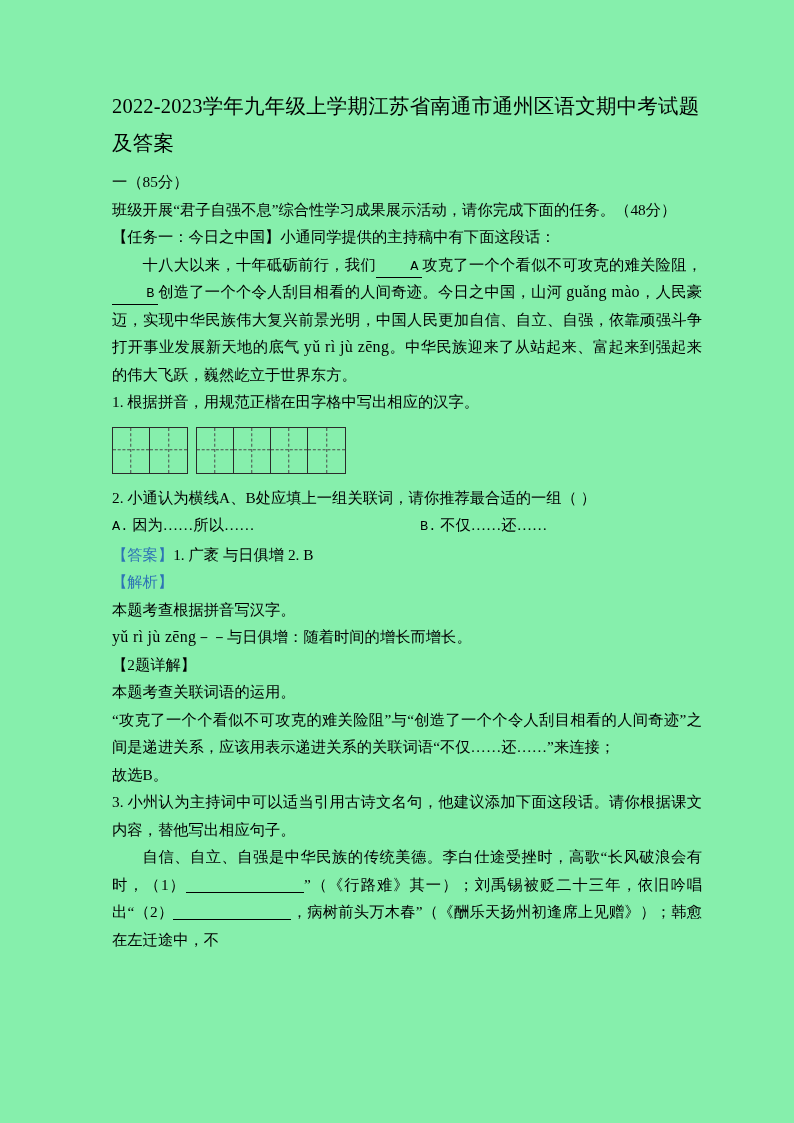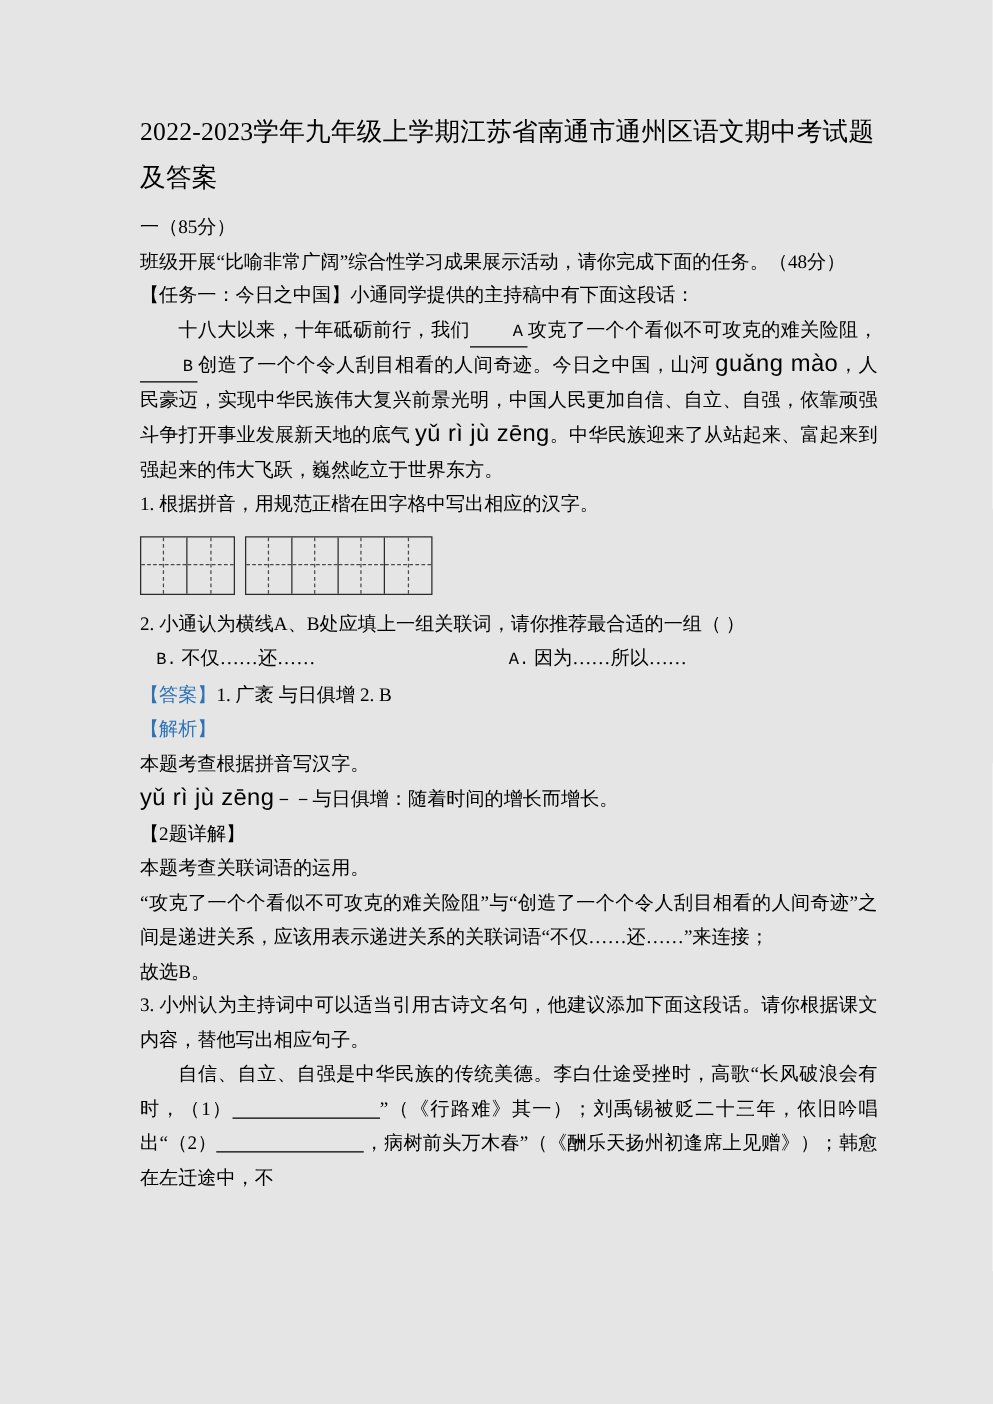--- a/index.html
+++ b/index.html
@@ -14,21 +14,21 @@
     color: #000000;
     overflow: hidden;
     position: relative;
   }
   .page {
     position: relative;
     width: 794px;
     height: 1123px;
     box-sizing: border-box;
     padding: 4px;
-    background: #e5e5e5;
+    background: #86efac;
   }
   .content {
     position: absolute;
     left: 112px;
     top: 88px;
     width: 590px;
   }
 
   
   .doc-title {
@@ -53,22 +53,22 @@
     color: #000;
   }
   .p.indent2 {
     text-indent: 2em;
   }
   .latin {
     font-family: "Liberation Mono", "DejaVu Sans Mono", monospace;
     font-size: 13.6px;
   }
   .pinyin {
-    font-family: Liberation Sans, sans-serif;
-    font-size: 19px;
+    font-family: Liberation Serif, serif;
+    font-size: 16px;
     letter-spacing: 0.3px;
   }
   .num {
     font-family: "Liberation Serif", "DejaVu Serif", serif;
   }
 
   
   .blank-letter {
     display: inline-block;
     border-bottom: 1.2px solid #000;
@@ -155,21 +155,21 @@
 </head>
 <body>
 
 <div class="page">
   <div class="content">
 
     <h1 class="doc-title">2022-2023学年九年级上学期江苏省南通市通州区语文期中考试题及答案</h1>
 
     <p class="p">一（85分）</p>
 
-    <p class="p">班级开展“比喻非常广阔”综合性学习成果展示活动，请你完成下面的任务。（48分）</p>
+    <p class="p">班级开展“君子自强不息”综合性学习成果展示活动，请你完成下面的任务。（48分）</p>
 
     <p class="p">【任务一：今日之中国】小通同学提供的主持稿中有下面这段话：</p>
 
     <p class="p indent2"><span>十八大以来，十年砥砺前行，我们</span><span class="blank-letter">A</span><span>攻克了一个个看似不可攻克的难关险阻，</span><span class="blank-letter">B</span><span>创造了一个个令人刮目相看的人间奇迹。今日之中国，山河 </span><span class="pinyin">guǎng mào</span><span>，人民豪迈，实现中华民族伟大复兴前景光明，中国人民更加自信、自立、自强，依靠顽强斗争打开事业发展新天地的底气 </span><span class="pinyin">yǔ rì jù zēng</span><span>。中华民族迎来了从站起来、富起来到强起来的伟大飞跃，巍然屹立于世界东方。</span></p>
 
     <p class="p"><span class="num">1.</span>&nbsp;<span>根据拼音，用规范正楷在田字格中写出相应的汉字。</span></p>
 
     <div class="grid-wrap">
       <div class="grid-group">
         <div class="grid-cell"></div>
@@ -179,22 +179,22 @@
         <div class="grid-cell"></div>
         <div class="grid-cell"></div>
         <div class="grid-cell"></div>
         <div class="grid-cell"></div>
       </div>
     </div>
 
     <p class="p"><span class="num">2.</span>&nbsp;<span>小通认为横线A、B处应填上一组关联词，请你推荐最合适的一组（    ）</span></p>
 
     <div class="opt-row">
+      <div class="opt-col"><span class="latin">A.</span>&nbsp;<span>因为……所以……</span></div>
       <div class="opt-col right"><span class="latin">B.</span>&nbsp;<span>不仅……还……</span></div>
-      <div class="opt-col"><span class="latin">A.</span>&nbsp;<span>因为……所以……</span></div>
     </div>
 
     <p class="p"><span class="blue">【答案】</span><span>1. 广袤    与日俱增      2. B</span></p>
 
     <p class="p"><span class="blue">【解析】</span></p>
 
     <p class="p">本题考查根据拼音写汉字。</p>
     <p class="p"><span class="pinyin">yǔ rì jù zēng</span><span>－－与日俱增：随着时间的增长而增长。</span></p>
 
     <p class="p">【2题详解】</p>

